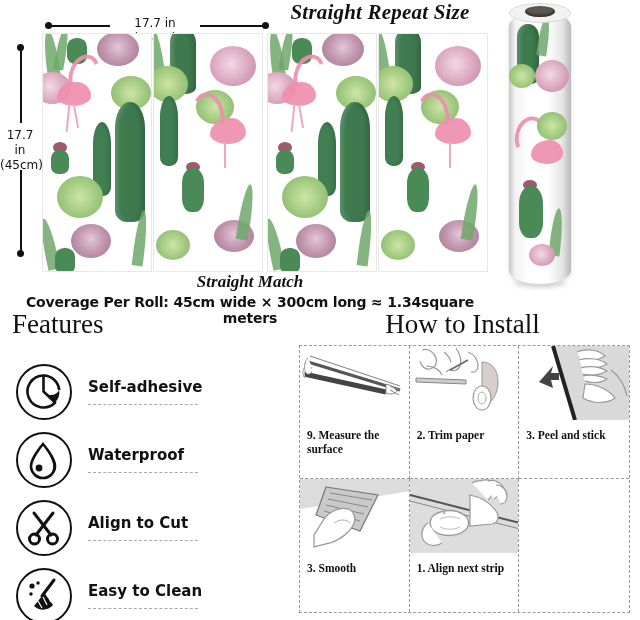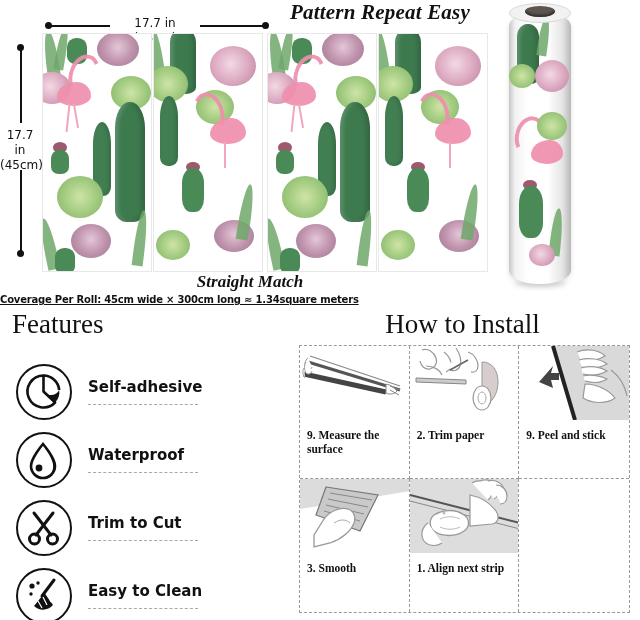--- a/index.html
+++ b/index.html
@@ -46,26 +46,26 @@
     width: 500px;
     text-align: center;
     font-size: 17px;
     font-weight: bold;
     font-style: italic;
   }
   #coverage-text {
     position: absolute;
     left: 0; top: 294px;
     width: 500px;
-    font-size: 10px;
+    text-align: center;
+    font-size: 14px;
     font-weight: bold;
     font-family: "DejaVu Sans", sans-serif;
     letter-spacing: -0.2px;
     color: #111;
-    text-decoration: underline;
   }
   #features-title {
     position: absolute;
     left: 12px; top: 309px;
     font-size: 27px;
     font-weight: normal;
     font-style: normal;
   }
   #install-title {
     position: absolute;
@@ -323,21 +323,21 @@
     font-size: 11.5px;
     line-height: 14px;
     color: #111;
   }
 </style>
 </head>
 <body>
 
 <div class="page">
 
-  <div class="serif-heading" id="pattern-title">Pattern Repeat Easy</div>
+  <div class="serif-heading" id="pattern-title">Straight Repeat Size</div>
 
   <div>
     <div class="dim-dot" style="left:45px; top:22px;"></div>
     <div class="dim-line-h" style="left:48px; top:24.5px; width:62px;"></div>
     <div class="dim-line-h" style="left:200px; top:24.5px; width:65px;"></div>
     <div class="dim-dot" style="left:262px; top:22px;"></div>
   </div>
   <div class="dim-label" id="dim-top-label">17.7 in
 (45cm)</div>
 
@@ -482,21 +482,21 @@
 
     <div class="feature-row">
       <div class="feature-icon">
         <svg class="icon-svg" width="51" height="51" viewBox="0 0 51 51">
           <path d="M16 11 L33 33" stroke="#111" stroke-width="3" stroke-linecap="round" fill="none"></path>
           <path d="M35 11 L18 33" stroke="#111" stroke-width="3" stroke-linecap="round" fill="none"></path>
           <circle cx="16.5" cy="37" r="5" fill="none" stroke="#111" stroke-width="3"></circle>
           <circle cx="34.5" cy="37" r="5" fill="none" stroke="#111" stroke-width="3"></circle>
         </svg>
       </div>
-      <div class="feature-label">Trim to Cut</div>
+      <div class="feature-label">Align to Cut</div>
       <div class="feature-underline"></div>
     </div>
 
     <div class="feature-row">
       <div class="feature-icon">
         <svg class="icon-svg" width="51" height="51" viewBox="0 0 51 51">
           <path d="M36 10 L24 26" stroke="#111" stroke-width="3" stroke-linecap="round" fill="none"></path>
           <path d="M26.5 23 L16 36 C21 41 30 41 35 35 Z" fill="#111"></path>
           <path d="M20 31 L24 38 M25 27 L29 35 M29.5 24.5 L33 32" stroke="#fff" stroke-width="1.2" fill="none"></path>
           <circle cx="14" cy="16" r="2.6" fill="#111"></circle>
@@ -554,21 +554,21 @@
           <path d="M34 0 L56 74" stroke="#222" stroke-width="4" fill="none"></path>
           <path d="M20 36 L34 20 L32 27 L40 27 L40 34 L32 34 L34 42 Z" fill="#444"></path>
           <path d="M58 6 c10 -4 22 -2 28 4 c-6 4 -16 6 -24 4" fill="#fff" stroke="#999" stroke-width="1.2"></path>
           <path d="M60 14 c10 -3 22 -1 28 4 c-7 4 -17 5 -25 3" fill="#fff" stroke="#999" stroke-width="1.2"></path>
           <path d="M62 22 c10 -3 20 -1 26 3 c-7 4 -16 5 -24 3" fill="#fff" stroke="#999" stroke-width="1.2"></path>
           <path d="M64 30 c8 -2 18 0 24 3 c-6 4 -15 4 -22 2" fill="#fff" stroke="#999" stroke-width="1.2"></path>
           <path d="M66 38 c12 0 24 6 30 14 c-8 6 -22 6 -32 0 Z" fill="#fff" stroke="#999" stroke-width="1.2"></path>
           <path d="M92 24 c8 6 14 16 16 26" fill="none" stroke="#999" stroke-width="1.2"></path>
         </svg>
       </div>
-      <div class="step-caption">9. Peel and stick</div>
+      <div class="step-caption">3. Peel and stick</div>
     </div>
 
     <div class="step-cell">
       <div class="step-art">
         <svg width="110" height="74" viewBox="0 0 110 74">
           <path d="M0 0 L110 0 L110 12 L0 30 Z" fill="#dcdcdc"></path>
           <path d="M26 8 L78 16 L60 52 L16 36 Z" fill="#c9c9c9" stroke="#777" stroke-width="1.2"></path>
           <path d="M30 14 L72 21 M28 20 L68 28 M26 26 L64 35 M24 32 L60 42" stroke="#888" stroke-width="1" fill="none"></path>
           <path d="M24 40 c6 -8 16 -12 24 -10 c6 2 8 8 6 14 c-3 8 -12 16 -24 20 l-16 4 l0 -12 Z" fill="#fff" stroke="#999" stroke-width="1.3"></path>
           <path d="M34 44 c6 -4 12 -4 16 0" fill="none" stroke="#aaa" stroke-width="1"></path>

